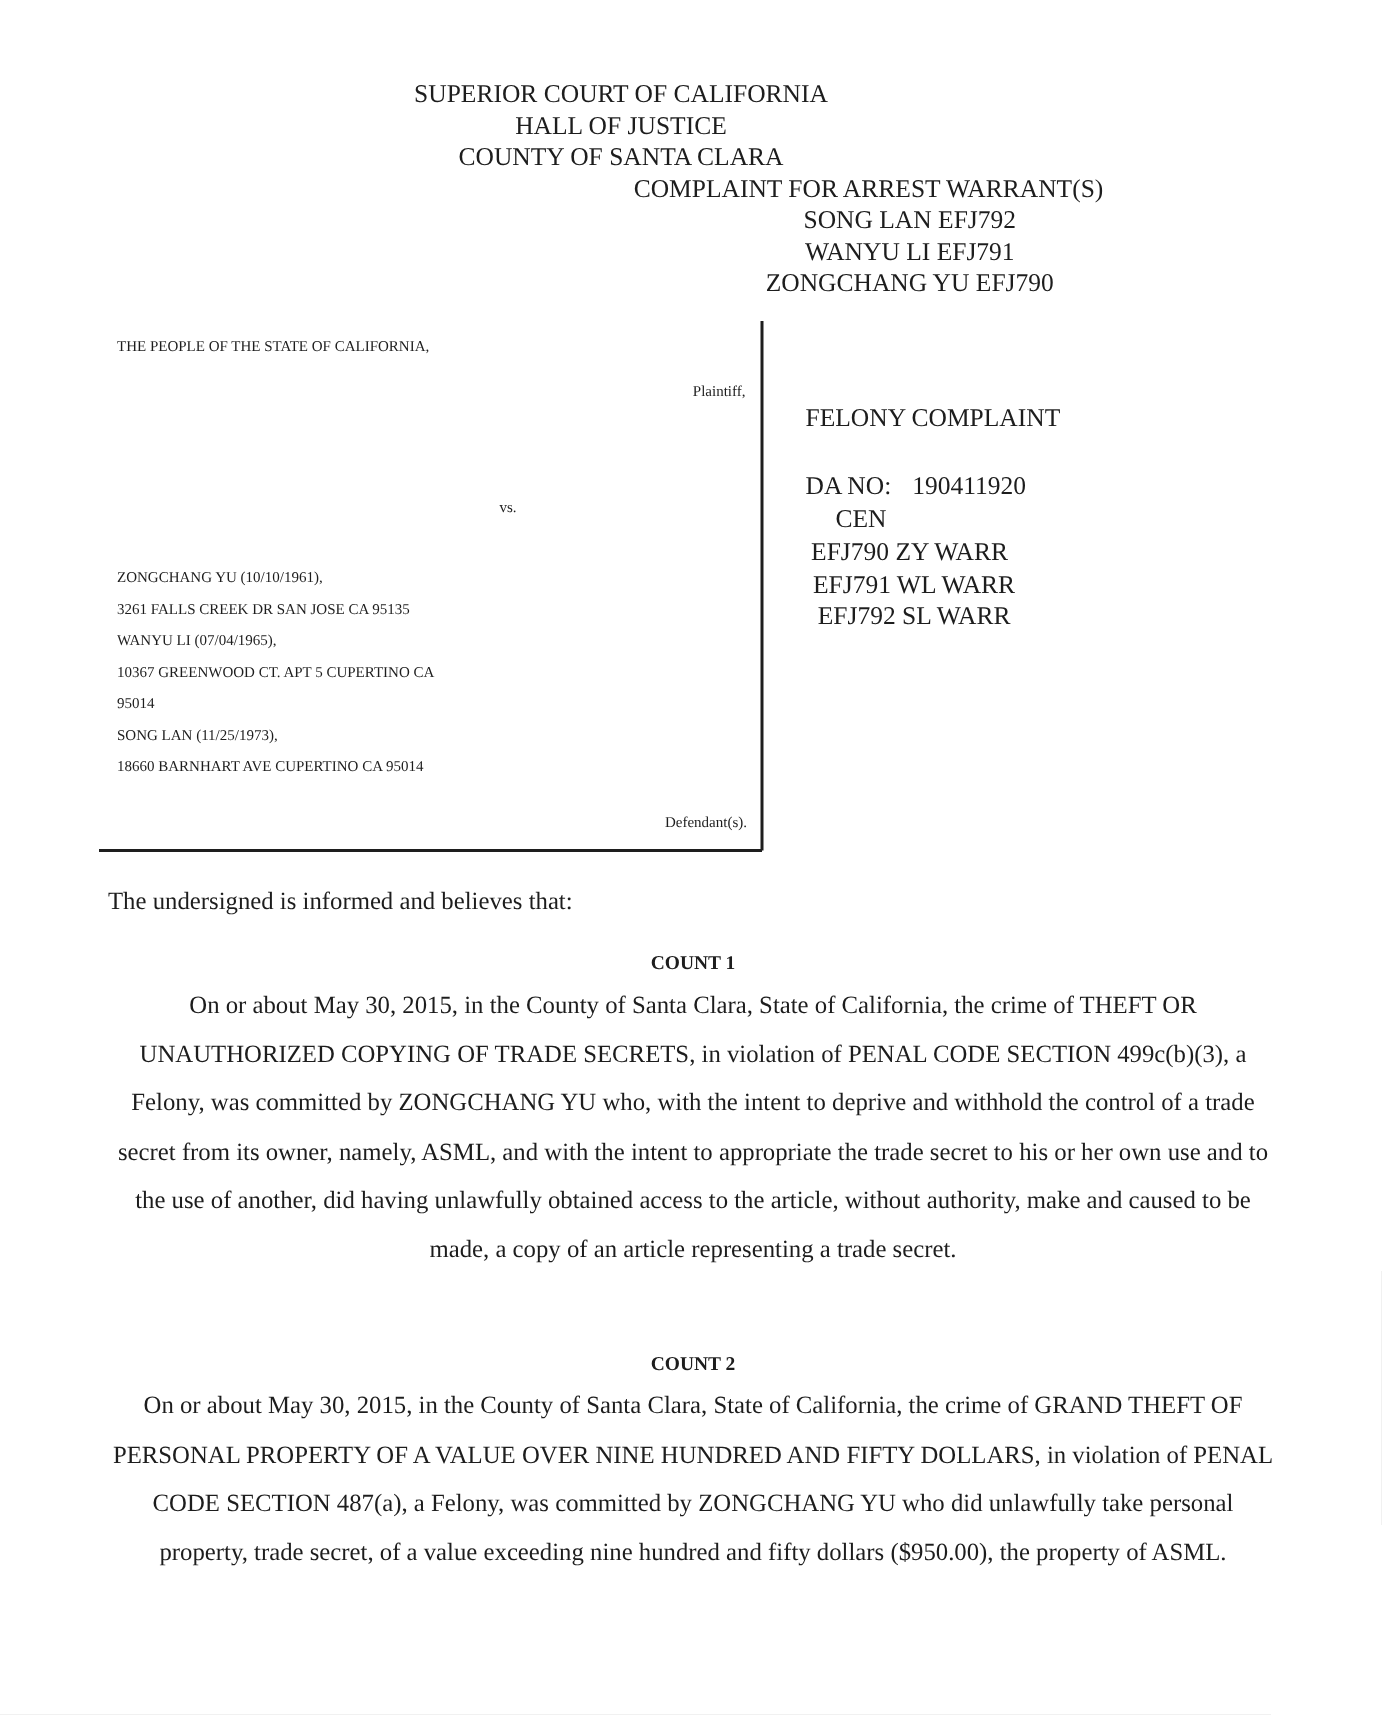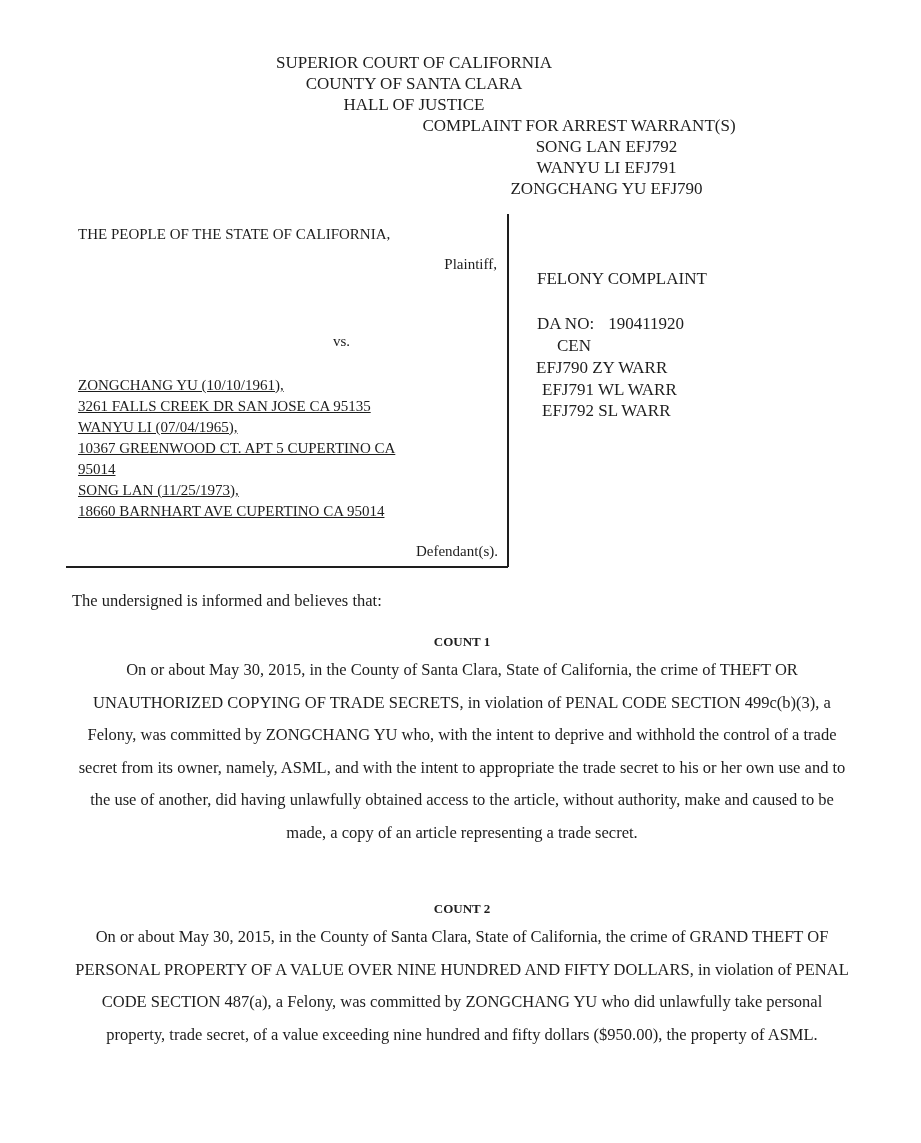--- a/index.html
+++ b/index.html
@@ -20,31 +20,31 @@
     top: 52px; left: 0;
     width: 828px;
     font-size: 17px;
     line-height: 21px;
   }
   .court-lines div { text-align: center; }
   .complaint-title-wrap { margin-left: 330px; text-align: center; }
   .warrant-names { margin-left: 385px; text-align: center; }
 
   
-  .caption-text { font-size: 15px; }
+  .caption-text { font-size: 10px; }
   .plaintiff-name  { position: absolute; left: 78px;  top: 226px; }
   .plaintiff-label { position: absolute; left: 78px;  top: 256px; width: 419px; text-align: right; }
   .versus          { position: absolute; left: 333px; top: 333px; }
-  .defendant-list  { position: absolute; left: 78px;  top: 375px; line-height: 21px; text-decoration: underline; }
+  .defendant-list  { position: absolute; left: 78px;  top: 375px; line-height: 21px; }
   .defendant-label { position: absolute; left: 72px;  top: 543px; width: 426px; text-align: right; }
   .caption-vline   { position: absolute; left: 507px; top: 214px; height: 353px; width: 0; border-left: 2px solid #1e1e1e; }
   .caption-hline   { position: absolute; left: 66px;  top: 566px; width: 442px; height: 0; border-top: 2px solid #1e1e1e; }
 
   
-  .case-info-text { font-size: 17px; }
+  .case-info-text { font-size: 17px; text-align: center; }
   .document-type { position: absolute; left: 537px; top: 269px; }
   .da-row        { position: absolute; left: 537px; top: 314px; }
   .da-value      { margin-left: 14px; }
   .cen-label     { position: absolute; left: 557px; top: 336px; }
   .warrant-list  { position: absolute; left: 536px; top: 357px; line-height: 21.5px; }
   .warrant-list div + div { padding-left: 6px; }
 
   
   .body-block {
     position: absolute;
@@ -64,22 +64,22 @@
   .count-text { margin: 0; line-height: 32.5px; text-align: center; }
 </style>
 </head>
 <body>
 
 <div class="page">
 
   <div class="header">
     <div class="court-lines">
       <div>SUPERIOR COURT OF CALIFORNIA</div>
+      <div>HALL OF JUSTICE</div>
       <div>COUNTY OF SANTA CLARA</div>
-      <div>HALL OF JUSTICE</div>
     </div>
     <div class="complaint-title-wrap">
       <div>COMPLAINT FOR ARREST WARRANT(S)</div>
     </div>
     <div class="warrant-names">
       <div>SONG LAN EFJ792</div>
       <div>WANYU LI EFJ791</div>
       <div>ZONGCHANG YU EFJ790</div>
     </div>
   </div>

